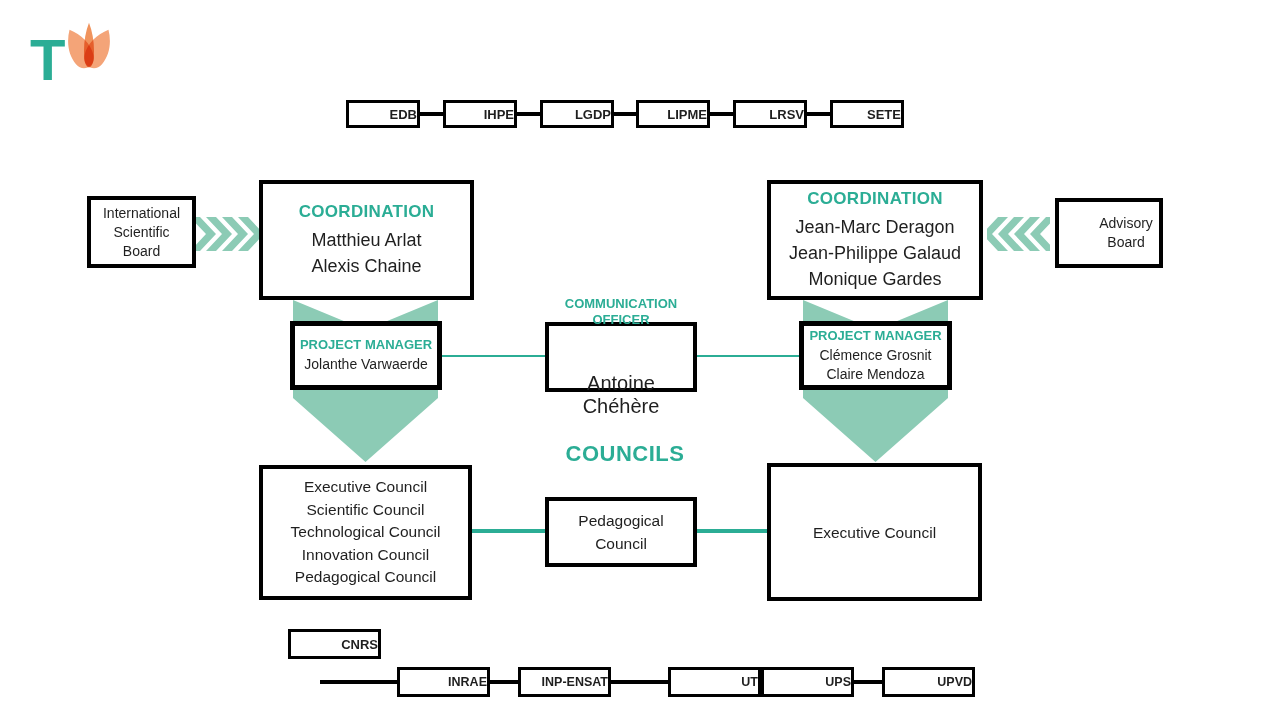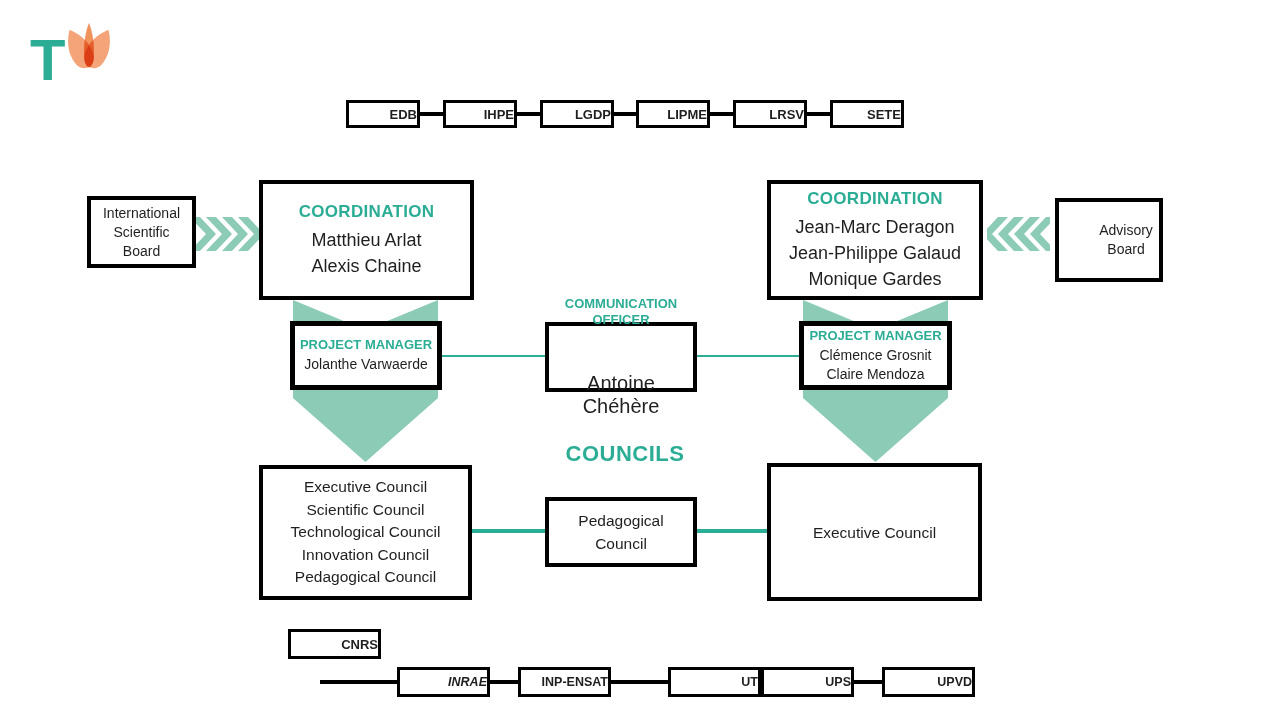--- a/index.html
+++ b/index.html
@@ -112,21 +112,21 @@
     <div class="coord-member">Jean-Philippe Galaud</div>
     <div class="coord-member">Monique Gardes</div>
   </div>
 
   <svg class="arrow-svg chev-left" style="left:987px; top:217px;" width="63" height="34" viewBox="0 0 63 34">
     <polygon points="-6,0 4,0 20,17 4,34 -6,34 10,17" fill="#8CCBB5"></polygon>
     <polygon points="10,0 20,0 36,17 20,34 10,34 26,17" fill="#8CCBB5"></polygon>
     <polygon points="26,0 36,0 52,17 36,34 26,34 42,17" fill="#8CCBB5"></polygon>
     <polygon points="42,0 52,0 68,17 52,34 42,34 58,17" fill="#8CCBB5"></polygon>
   </svg>
-  <div class="box board-box" style="left:1055px; top:198px; width:108px; height:84px;padding-left:34px;">
+  <div class="box board-box" style="left:1055px; top:198px; width:108px; height:70px;padding-left:34px;">
     <div>Advisory</div>
     <div>Board</div>
   </div>
 
   <svg class="arrow-svg" style="left:293px; top:300px;" width="145" height="162" viewBox="0 0 145 162">
     <polygon points="0,0 72.5,30 145,0 145,98 72.5,162 0,98" fill="#8CCBB5"></polygon>
   </svg>
   <svg class="arrow-svg" style="left:803px; top:300px;" width="145" height="162" viewBox="0 0 145 162">
     <polygon points="0,0 72.5,30 145,0 145,98 72.5,162 0,98" fill="#8CCBB5"></polygon>
   </svg>
@@ -166,21 +166,21 @@
   </div>
 
   <div class="box" style="left:767px; top:463px; width:215px; height:138px;">
     <div class="council-text">Executive Council</div>
   </div>
 
   <div class="chain-line" style="left:320px; top:680px; width:610px; height:4px;"></div>
   <div class="box small-box" style="left:276px; top:629px; width:93px; height:30px; font-size:13px;margin-left:12px;">
       <span>CNRS</span>
     </div>
-  <div class="box small-box" style="left:397px; top:667px; width:93px; height:30px; font-size:12.5px;font-style:italic;">
+  <div class="box small-box" style="left:397px; top:667px; width:93px; height:30px; font-size:12.5px;">
       <span>INRAE</span>
     </div>
   <div class="box small-box" style="left:518px; top:667px; width:93px; height:30px; font-size:12.5px;">
       <span>INP-ENSAT</span>
     </div>
   <div class="box small-box" style="left:668px; top:667px; width:93px; height:30px; font-size:12.5px;">
       <span>UT</span>
     </div>
   <div class="box small-box" style="left:761px; top:667px; width:93px; height:30px; font-size:12.5px;">
       <span>UPS</span>

